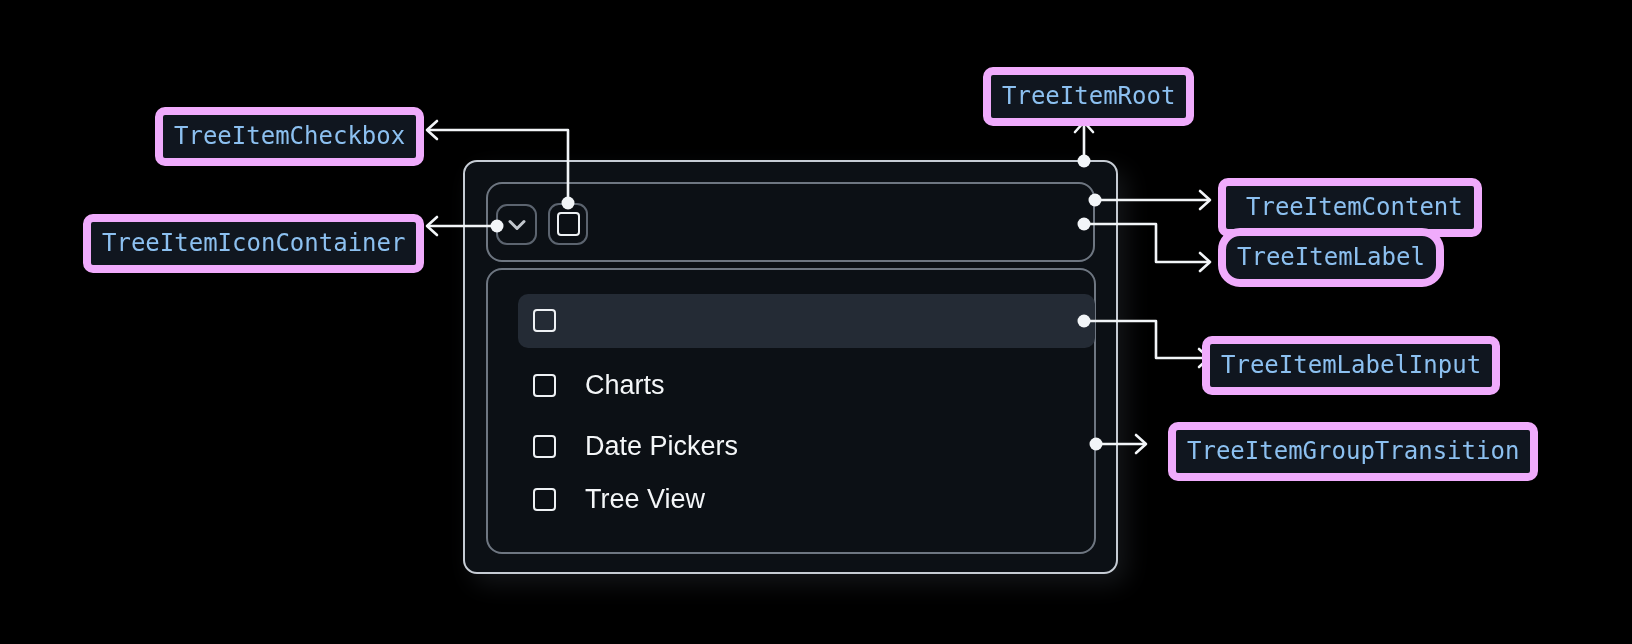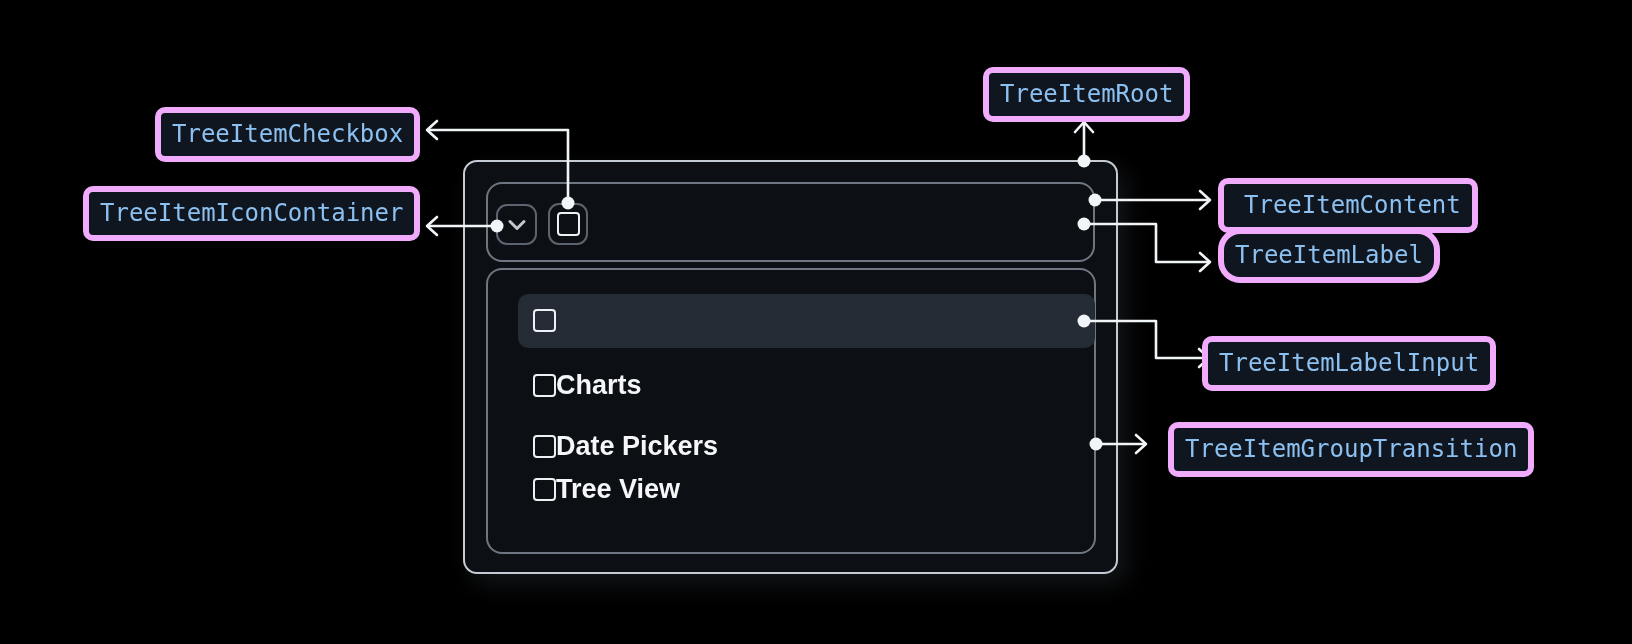--- a/index.html
+++ b/index.html
@@ -9,24 +9,24 @@
   }
   .abs{position:absolute;box-sizing:border-box;}
 
   
   .badge{
     position:absolute;box-sizing:border-box;white-space:nowrap;
     font-family:"DejaVu Sans Mono", monospace;
     font-size:24px;line-height:31px;
     padding:6px 11px;
     color:#8cc0f0;background:#10161f;
-    border:6px solid #f0abfc;border-radius:10px;
+    border:8px solid #f0abfc;border-radius:10px;
   }
   .badge-checkbox        {left:155px; top:107px;}
-  .badge-icon-container  {left:83px;  top:186px;}
+  .badge-icon-container  {left:83px;  top:214px;}
   .badge-root            {left:983px; top:67px;}
   .badge-content         {left:1218px;top:178px;padding-left:20px;}
   .badge-label           {left:1218px;top:228px;border-radius:22px;}
   .badge-label-input     {left:1186px;top:336px;margin-left:16px;}
   .badge-group-transition{left:1168px;top:422px;}
 
   
   .root-box{
     left:463px;top:160px;width:655px;height:414px;
     background:#0c1015;border:2px solid #c6ccd4;border-radius:14px;
@@ -74,24 +74,24 @@
     border:2px solid #90bbea;border-radius:9px;
     display:flex;align-items:center;padding-left:9px;
     color:#f4f6f8;font-size:27px;
   }
   .caret{width:3px;height:29px;background:#ccd2d9;margin-left:3px;}
   .tree-row{
     position:absolute;left:533px;height:30px;width:540px;
     display:flex;align-items:center;
     color:#f4f6f8;font-size:27px;
   }
-  .tree-row .row-label{line-height:30px;font-weight:bold;}
+  .tree-row .row-label{margin-left:29px;line-height:30px;}
   .row-charts {top:370px;}
   .row-date   {top:431px;}
-  .row-tree   {top:474px;}
+  .row-tree   {top:484px;}
 
   
   .arrows{position:absolute;left:0;top:0;width:1632px;height:644px;pointer-events:none;}
 </style>
 </head>
 <body>
 
 <div class="stage">
 
   <div class="abs root-box"></div>

